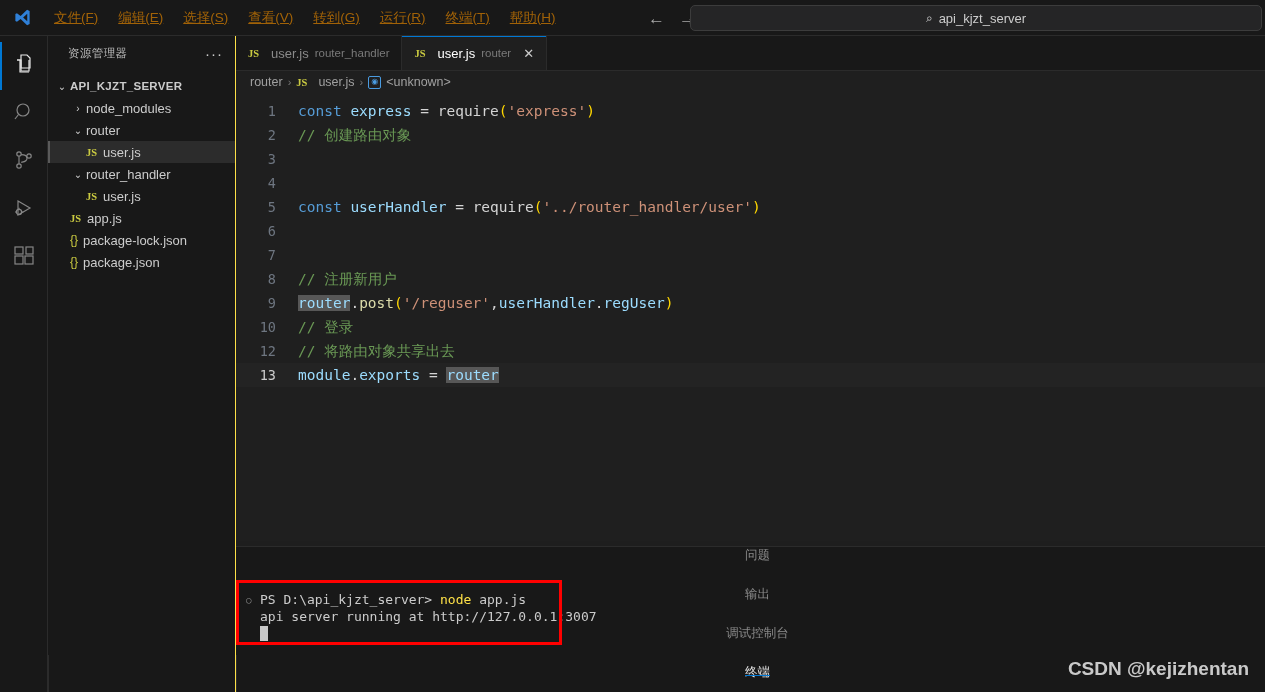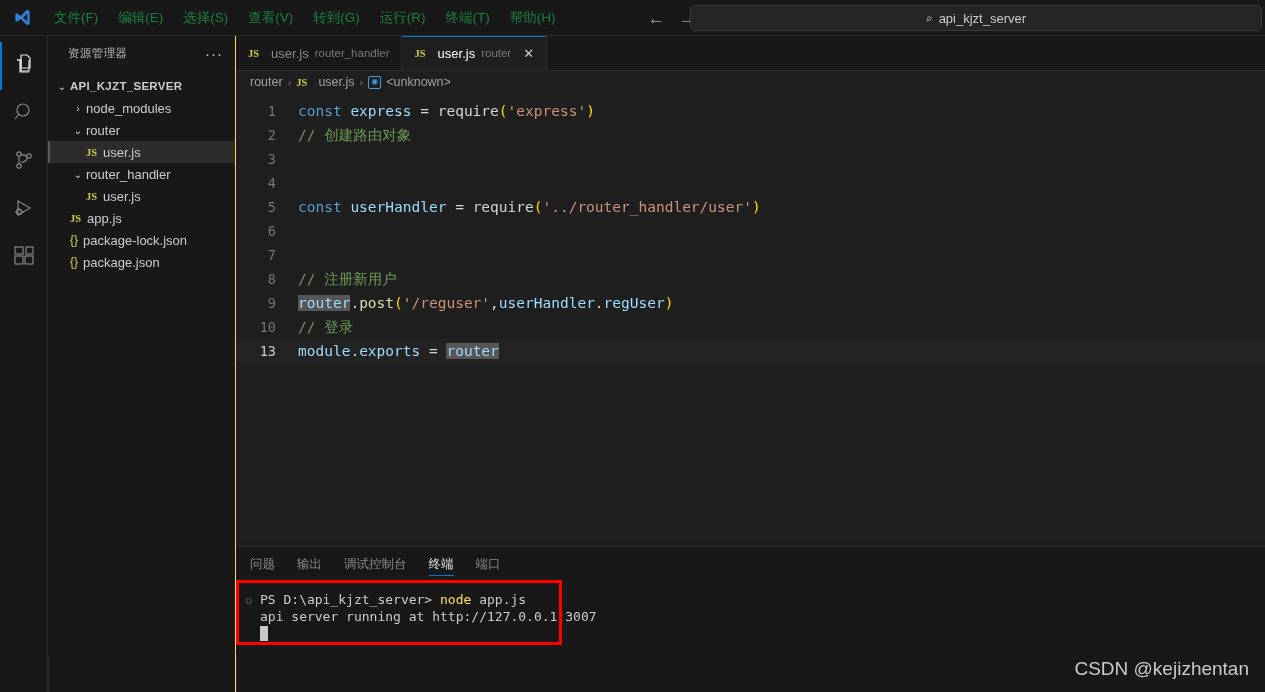--- a/index.html
+++ b/index.html
@@ -14,22 +14,22 @@
   
   .titlebar {
     position: absolute; left: 0; top: 0; width: 1265px; height: 36px;
     background: #181818; display: flex; align-items: center;
     border-bottom: 1px solid #2b2b2b;
   }
   .vs-logo { width: 44px; height: 36px; display: flex; align-items: center; justify-content: center; }
   .vs-logo svg { width: 19px; height: 19px; }
   .menu { display: flex; align-items: center; height: 36px; }
   .menu-item {
-    font-size: 13.5px; color: #15803d; padding: 3px 9px; margin: 0 1px;
-    white-space: nowrap; border-radius: 3px; cursor: default;
+    font-size: 13.5px; color: #a16207; padding: 3px 9px; margin: 0 1px;
+    white-space: nowrap; border-radius: 3px; cursor: default; text-decoration: underline;
   }
   .nav-arrows { position: absolute; left: 648px; top: 0; height: 36px; display: flex; align-items: center; gap: 14px; }
   .nav-arrow { color: #a8a8a8; font-size: 17px; line-height: 1; cursor: default; }
   .search-box {
     position: absolute; left: 690px; top: 5px; width: 572px; height: 26px;
     background: #252526; border: 1px solid #3c3c3c; border-radius: 5px;
     display: flex; align-items: center; justify-content: center; gap: 6px;
   }
   .search-box .sicon { color: #cccccc; font-size: 12px; }
   .search-box .stext { color: #cccccc; font-size: 13px; }
@@ -112,41 +112,41 @@
   .fn { color: #dcdcaa; }
   .str { color: #ce9178; }
   .cm { color: #6a9955; margin-top: 48px; }
   .pn { color: #d4d4d4; }
   .par { color: #ffd700; }
   .sel { background: #264f78; }
   .wh  { background: #575757; }
 
   
   .panel { position: absolute; left: 0; bottom: 0; width: 1029px; height: 146px; background: #181818; border-top: 1px solid #2b2b2b; }
-  .panel-tabs { height: 34px; display: flex; align-items: center; padding-left: 14px; gap: 22px; }
+  .panel-tabs { height: 34px; display: flex; align-items: center; padding-left: 14px; gap: 22px; flex-direction: column; }
   .ptab { font-size: 12.5px; color: #8a8a8a; cursor: default; position: relative; height: 34px; display: flex; align-items: center; }
   .ptab.active { color: #e7e7e7; }
   .ptab.active::after { content:""; position:absolute; left:0; right:0; bottom:5px; height:1px; background:#0078d4; }
   .terminal {
     position: absolute; left: 0; top: 34px; right: 0; bottom: 0;
     font-family: "DejaVu Sans Mono", "Liberation Mono", monospace; font-size: 13px;
     padding: 10px 0 0 10px; color: #cccccc;
   }
   .tline { height: 17px; display: flex; align-items: center; white-space: pre; }
   .tdot { width: 14px; color: #8a8a8a; font-size: 9px; display:inline-flex; align-items:center; }
   .tnode { color: #fde047; }
   .tcursor { display: inline-block; width: 8px; height: 15px; background: #c8c8c8; }
   .redbox {
     position: absolute; left: 236px; top: 580px; width: 326px; height: 65px;
     border: 3px solid #ff0000; pointer-events: none; z-index: 40;
   }
 
   .watermark {
     position: absolute; right: 16px; bottom: 12px; font-size: 19px; color: #c9c9c9;
-    font-family: "Liberation Sans", sans-serif; z-index: 50;
+    font-family: "Liberation Sans", sans-serif; z-index: 50; font-weight: bold;
   }
   .vline { position: absolute; top: 655px; width: 1px; height: 37px; background: #2b2b2b; }
 </style>
 </head>
 <body>
 
 <div id="app">
 
   <div class="titlebar">
     <div class="vs-logo">
@@ -308,20 +308,21 @@
         <div class="cline"><span class="ln">1</span><span><span class="kw">const </span><span class="var">express</span><span class="pn"> = </span><span class="ct">require</span><span class="par">(</span><span class="str">'express'</span><span class="par">)</span></span></div>
         <div class="cline"><span class="ln">2</span><span><span class="cm">// 创建路由对象</span></span></div>
         <div class="cline"><span class="ln">3</span></div>
         <div class="cline"><span class="ln">4</span></div>
         <div class="cline"><span class="ln">5</span><span><span class="kw">const </span><span class="var">userHandler</span><span class="pn"> = </span><span class="ct">require</span><span class="par">(</span><span class="str">'../router_handler/user'</span><span class="par">)</span></span></div>
         <div class="cline"><span class="ln">6</span><span></span></div>
         <div class="cline"><span class="ln">7</span><span></span></div>
         <div class="cline"><span class="ln">8</span><span><span class="cm">// 注册新用户</span></span></div>
         <div class="cline"><span class="ln">9</span><span><span class="var wh">router</span><span class="pn">.</span><span class="fn">post</span><span class="par">(</span><span class="str">'/reguser'</span><span class="pn">,</span><span class="var">userHandler</span><span class="pn">.</span><span class="var">regUser</span><span class="par">)</span></span></div>
         <div class="cline"><span class="ln">10</span><span><span class="cm">// 登录</span></span></div>
+        <div class="cline"><span class="ln">12</span><span><span class="cm">// 将路由对象共享出去</span></span></div>
         <div class="cline active"><span class="ln">13</span><span><span class="var">module</span><span class="pn">.</span><span class="var">exports</span><span class="pn"> = </span><span class="var wh">router</span></span></div>
       </div>
 
     <div class="panel">
       <div class="panel-tabs">
         <div class="ptab">问题</div>
         <div class="ptab">输出</div>
         <div class="ptab">调试控制台</div>
         <div class="ptab active">终端</div>
         <div class="ptab">端口</div>

